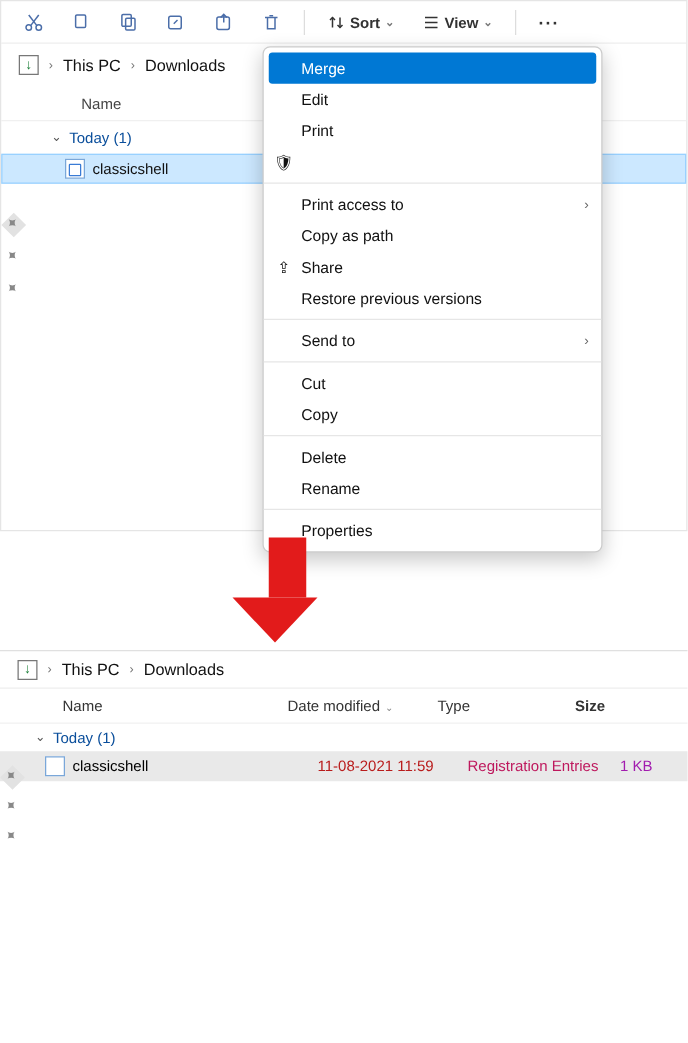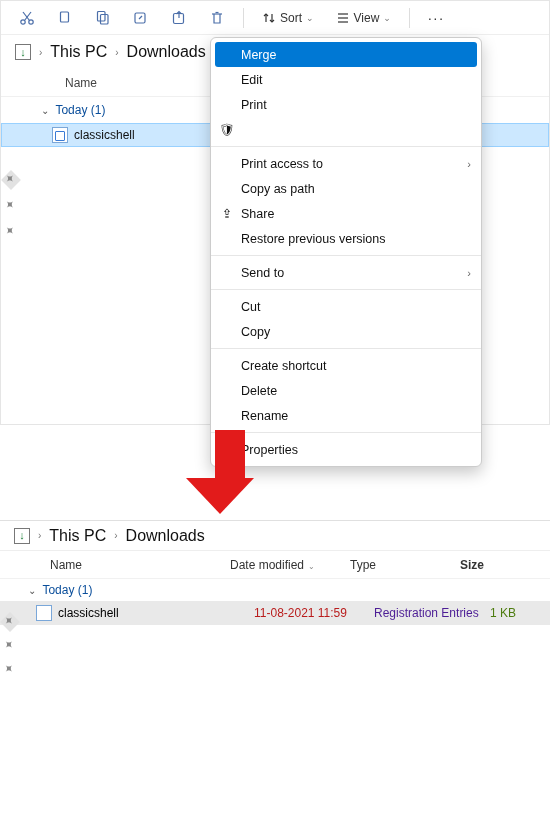--- a/index.html
+++ b/index.html
@@ -1,32 +1,32 @@
 <!DOCTYPE html>
 <html><head>
 <meta charset="utf-8">
 <style>
   * { box-sizing: border-box; margin: 0; padding: 0; font-family: "Segoe UI", Arial, sans-serif; }
   body { width: 550px; height: 834px; background: #fff; position: relative; font-size: 12px; color: #000; overflow: hidden; }
 
   
   .panel-top { position:absolute; left:0; top:0; width:550px; height:425px; border:1px solid #e5e5e5;}
-  .toolbar { height:34px; border-bottom:1px solid #eee; display:flex; align-items:center; padding-left:10px; gap:6px; }
+  .toolbar { height:34px; border-bottom:1px solid #eee; display:flex; align-items:center; padding-left:10px; gap:6px;font-weight:bold; }
   .tbtn { width:32px; height:28px; display:flex; align-items:center; justify-content:center; color:#4b6ea9; border-radius:3px; }
   .tbtn svg { display:block; }
   .tdiv { width:1px; height:20px; background:#ddd; margin:0 4px;}
   .tlabel { display:flex; align-items:center; color:#333; font-size:12px; gap:4px; padding:0 8px;}
   .tlabel .chev { font-size:9px; color:#777;}
   .dots { font-size:14px; letter-spacing:1px; color:#333;}
 
   .breadcrumb { height:34px; display:flex; align-items:center; gap:8px; padding-left:14px; font-size:12px; }
   .bc-icon { width:16px; height:16px; border:1px solid #777; display:flex; align-items:center; justify-content:center; }
   .bc-icon span { color:#1a7f37; font-size:11px; line-height:1; }
   .bc-sep { color:#777; font-size:10px;}
-  .bc-item { color:#111; font-size:16px; }
+  .bc-item { color:#111; font-size:13px; }
 
   .file-area { position:relative; }
   .col-head { display:flex; height:28px; align-items:center; border-bottom:1px solid #f0f0f0; padding-left:64px; color:#444; font-size:12px;}
   .col-name { width:180px; }
   .col-date { width:120px; }
   .col-type { width:110px; }
   .col-size { width:50px; padding-right:12px;font-weight:bold;}
 
   .group-row { display:flex; align-items:center; padding-left:40px; height:26px; color:#0a4e9b; font-size:12px;}
   .group-row .chev { font-size:10px; margin-right:6px; color:#555;}
@@ -60,22 +60,22 @@
 
   .col-head2 { display:flex; height:28px; align-items:center; border-bottom:1px solid #f1f1f1; padding-left:50px; color:#333; font-size:12px;}
   .col-head2 .chevs { font-size:8px; color:#888; margin-left:4px; display:inline-block;}
 
   .group-row2 { display:flex; align-items:center; padding-left:28px; height:22px; color:#0a4e9b;}
   .group-row2 .chev { font-size:10px; margin-right:6px; color:#555;}
 
   .file-row2 { display:flex; align-items:center; height:24px; padding-left:36px; background:#e9e9e9;}
   .cell-name { width:218px; display:flex; align-items:center;}
   .cell-date { width:120px; color:#b91c1c;}
-  .cell-type { width:110px; color:#4c1d95;}
-  .cell-size { width:48px; text-align:center; color:#4d7c0f; padding-right:10px;}
+  .cell-type { width:110px; color:#be185d;}
+  .cell-size { width:48px; text-align:right; color:#a21caf; padding-right:10px;}
 
   .pins2 { position:absolute; left:0; top:94px; width:20px; display:flex; flex-direction:column; gap:10px; align-items:center;}
 </style>
 </head>
 <body>
 
 <div class="panel-top">
 
   <div class="toolbar">
     <div class="tbtn">
@@ -191,21 +191,20 @@
     <div class="mi">Restore previous versions</div>
     <div class="msep"></div>
     <div class="mi">
         <span>Send to</span>
         <span class="righticon">›</span>
       </div>
     <div class="msep"></div>
     <div class="mi">Cut</div>
     <div class="mi">Copy</div>
     <div class="msep"></div>
-    <div class="mi">Create shortcut</div>
     <div class="mi">Delete</div>
     <div class="mi">Rename</div>
     <div class="msep"></div>
     <div class="mi">Properties</div>
   </div>
 </div>
 
 <div class="arrow">
   <div class="stem"></div>
     <div class="head"></div>

